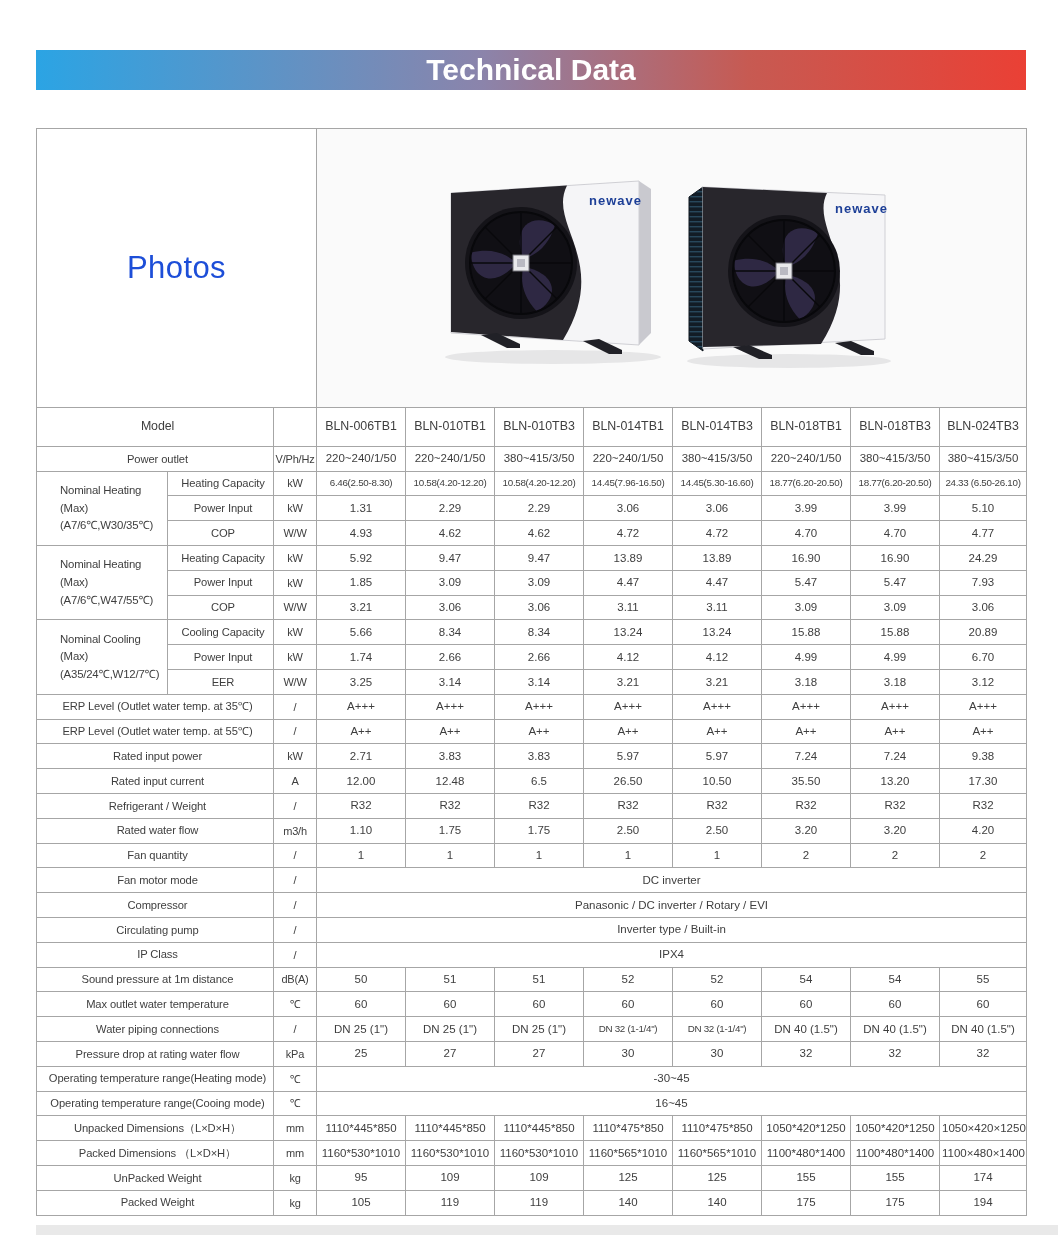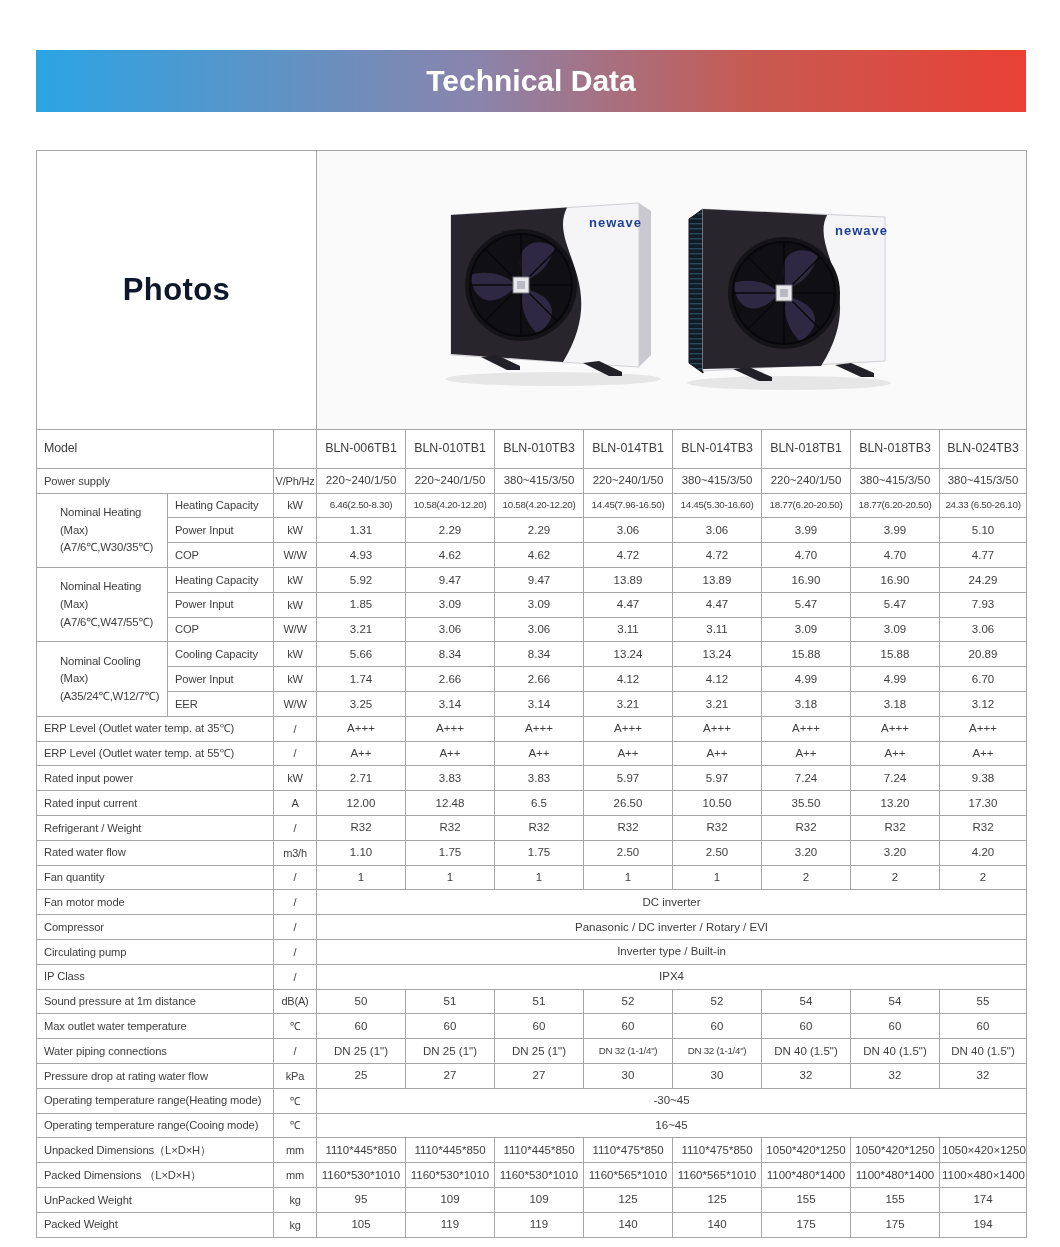--- a/index.html
+++ b/index.html
@@ -1,42 +1,42 @@
 <!DOCTYPE html>
 <html><head>
 <meta charset="utf-8">
 <style>
   html,body{margin:0;padding:0;}
   body{
     width:1060px;height:1247px;background:#ffffff;overflow:hidden;
     font-family:"Liberation Sans", sans-serif;color:#3e3e3e;
   }
   .banner{
-    margin:50px 34px 0 36px;height:62px;
+    margin:50px 34px 0 36px;height:40px;
     display:flex;align-items:center;justify-content:center;text-align:right;
   }
   .banner-title{
     color:#ffffff;font-size:30px;font-weight:bold;letter-spacing:0px;
   }
   .table-wrap{margin:38px 34px 0 36px;}
   table{
     border-collapse:collapse;table-layout:fixed;width:990px;
   }
   td{
     border:1px solid #a6a6a6;height:23.8px;padding:0 2px;
     font-size:11.5px;line-height:1.12;text-align:center;color:#3e3e3e;
     overflow:hidden;
   }
   td.photo-label{
-    font-size:31px;color:#0f172a;letter-spacing:.4px;font-weight:700;
+    font-size:31px;color:#1d4ed8;letter-spacing:.4px;font-weight:400;
     background:#ffffff;
   }
   td.photo-area{background:#fafafa;padding:0;text-decoration:underline;}
   tr.model-row td{height:38px;font-size:12.4px;}
-  td.lbl{text-align:left;padding-left:7px;font-size:11.2px;letter-spacing:-.1px;white-space:nowrap;}
+  td.lbl{text-align:center;padding-left:7px;font-size:11.2px;letter-spacing:-.1px;white-space:nowrap;}
   td.grp{
     text-align:left;padding-left:23px;font-size:11.4px;letter-spacing:-.2px;
     white-space:pre-line;line-height:1.55;
   }
   td.unit{font-size:11px;letter-spacing:-.2px;padding:0 1px;}
   td.val{font-size:11.5px;}
   td.val.small{font-size:9.8px;letter-spacing:-.3px;}
   .footer-bar{margin:9px 2px 0 36px;height:10px;background:#e9e9e9;}
   svg text{font-family:"Liberation Sans", sans-serif;}
 </style>
@@ -126,21 +126,21 @@
           <td class="val">BLN-006TB1</td>
           <td class="val">BLN-010TB1</td>
           <td class="val">BLN-010TB3</td>
           <td class="val">BLN-014TB1</td>
           <td class="val">BLN-014TB3</td>
           <td class="val">BLN-018TB1</td>
           <td class="val">BLN-018TB3</td>
           <td class="val">BLN-024TB3</td>
         </tr>
         <tr class="spec-row">
-          <td class="lbl" colspan="2">Power supply</td>
+          <td class="lbl" colspan="2">Power outlet</td>
           <td class="unit">V/Ph/Hz</td>
           <td class="val">220~240/1/50</td>
           <td class="val">220~240/1/50</td>
           <td class="val">380~415/3/50</td>
           <td class="val">220~240/1/50</td>
           <td class="val">380~415/3/50</td>
           <td class="val">220~240/1/50</td>
           <td class="val">380~415/3/50</td>
           <td class="val">380~415/3/50</td>
         </tr>

